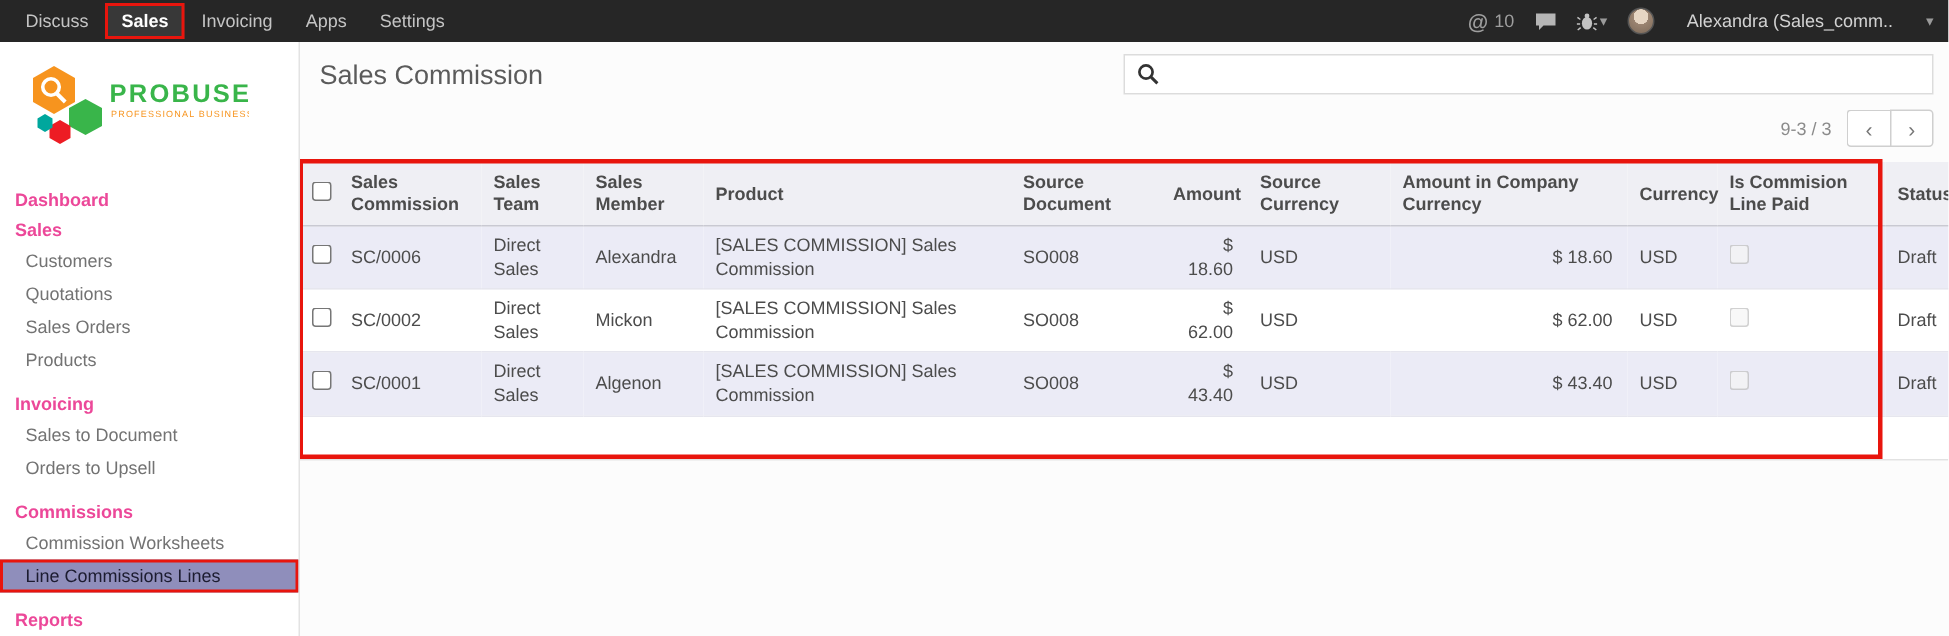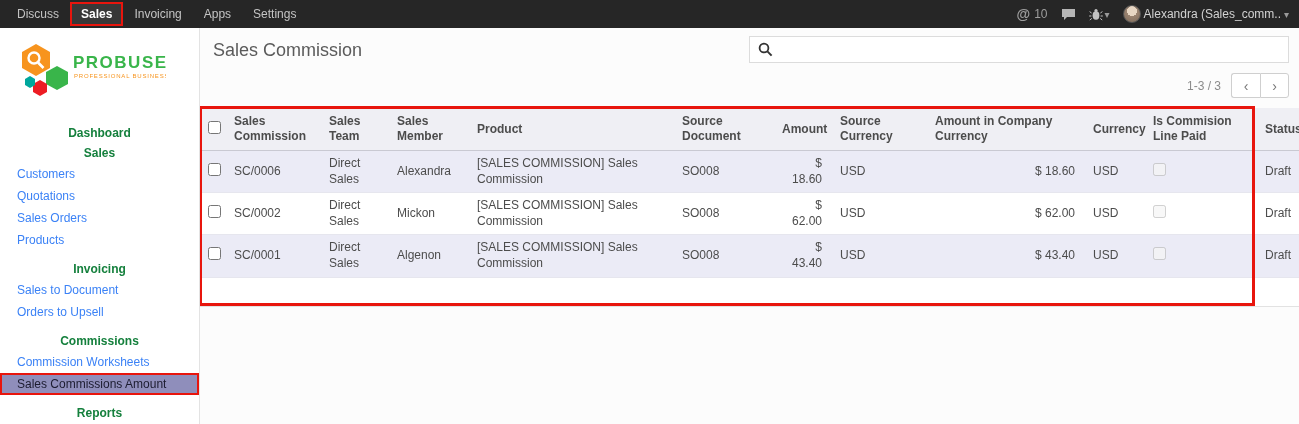--- a/index.html
+++ b/index.html
@@ -8,34 +8,34 @@
 
   
   .topbar { height: 28px; background: #262626; color: #c4c4c4; display: flex; align-items: center; justify-content: space-between; padding: 0 10px 0 6px; }
   .topbar-menus { display: flex; align-items: stretch; height: 24px; }
   .menu-item { display: flex; align-items: center; padding: 0 11px; cursor: pointer; white-space: nowrap; }
   .menu-item.active { color: #fff; font-weight: bold; border: 2px solid #e8150d; background: #383838; padding: 0 9px; }
   .topbar-right { display: flex; align-items: center; gap: 13px; }
   .mention-group { display: flex; align-items: center; gap: 4px; color: #9e9e9e; }
   .mention-at { font-size: 14px; font-weight: bold; }
   .icon-btn { display: flex; align-items: center; gap: 2px; cursor: pointer; color: #b5b5b5; }
-  .user-menu { display: flex; align-items: center; gap: 3px; cursor: pointer; color: #d2d2d2; }
+  .user-menu { display: flex; align-items: center; gap: 22px; cursor: pointer; color: #d2d2d2; }
   .avatar { width: 18px; height: 18px; border-radius: 50%; background: radial-gradient(circle at 50% 32%, #e7d6c3 36%, #9b8471 37%, #7d6a59 100%); border: 1px solid #555; }
   .caret { color: #9a9a9a; font-size: 10px; }
 
   
   .app { display: flex; height: 396px; }
   .sidebar { width: 200px; min-width: 200px; background: #fff; border-right: 1px solid #e3e3e3; overflow: hidden; }
   .main { flex: 1; background: #fcfcfc; overflow: hidden; }
 
   
   .logo-block { padding: 12px 0 6px 16px; }
   .side-nav { margin-top: 12px; }
-  .side-heading { color: #15803d; font-weight: bold; padding: 3px 10px; cursor: pointer; text-align: center; }
-  .side-item { padding: 4px 26px 4px 17px; cursor: pointer; color: #3b82f6; }
+  .side-heading { color: #ec4899; font-weight: bold; padding: 3px 10px; cursor: pointer; }
+  .side-item { padding: 4px 26px 4px 17px; cursor: pointer; color: #737373; }
   .side-item.active { background: #8f8ebb; color: #1c1c30; border: 2px solid #e8150d; padding: 2px 8px 2px 15px; }
   .side-gap { height: 8px; }
 
   
   .control-panel { padding: 8px 10px 0 13px; }
   .cp-row1 { display: flex; align-items: flex-start; justify-content: space-between; }
   .page-title { font-size: 18px; color: #5b5b5b; font-weight: normal; margin-top: 4px; }
   .search-box { width: 540px; height: 27px; border: 1px solid #dcdcdc; background: #fff; display: flex; align-items: center; }
   .search-box input { flex: 1; border: none; outline: none; font-family: "Liberation Sans", sans-serif; font-size: 12px; color: #555; padding: 4px 8px; background: transparent; }
   .search-box input::placeholder { color: #b4b4b4; }
@@ -123,42 +123,42 @@
       <div class="side-item">Quotations</div>
       <div class="side-item">Sales Orders</div>
       <div class="side-item">Products</div>
       <div class="side-gap"></div>
       <div class="side-heading">Invoicing</div>
       <div class="side-item">Sales to Document</div>
       <div class="side-item">Orders to Upsell</div>
       <div class="side-gap"></div>
       <div class="side-heading">Commissions</div>
       <div class="side-item">Commission Worksheets</div>
-      <div class="side-item active">Sales Commissions Amount</div>
+      <div class="side-item active">Line Commissions Lines</div>
       <div class="side-gap"></div>
       <div class="side-heading">Reports</div>
       <div class="side-item">Sales</div>
     </div>
   </div>
 
   <div class="main">
     <div class="control-panel">
       <div class="cp-row1">
         <h1 class="page-title">Sales Commission</h1>
         <div class="search-box">
           <button class="search-btn">
             <svg width="15" height="15" viewBox="0 0 15 15">
               <circle cx="6" cy="6" r="4.4" fill="none" stroke="#333" stroke-width="1.8"></circle>
               <line x1="9.4" y1="9.4" x2="13.6" y2="13.6" stroke="#333" stroke-width="2"></line>
             </svg>
           </button>
         </div>
       </div>
       <div class="cp-row2">
-        <span class="pager-range">1-3 / 3</span>
+        <span class="pager-range">9-3 / 3</span>
         <div class="pager-group">
           <button class="pager-btn prev">‹</button>
           <button class="pager-btn next">›</button>
         </div>
       </div>
     </div>
 
     <div class="table-wrap">
       <div class="annotation-table"></div>
       <table>

